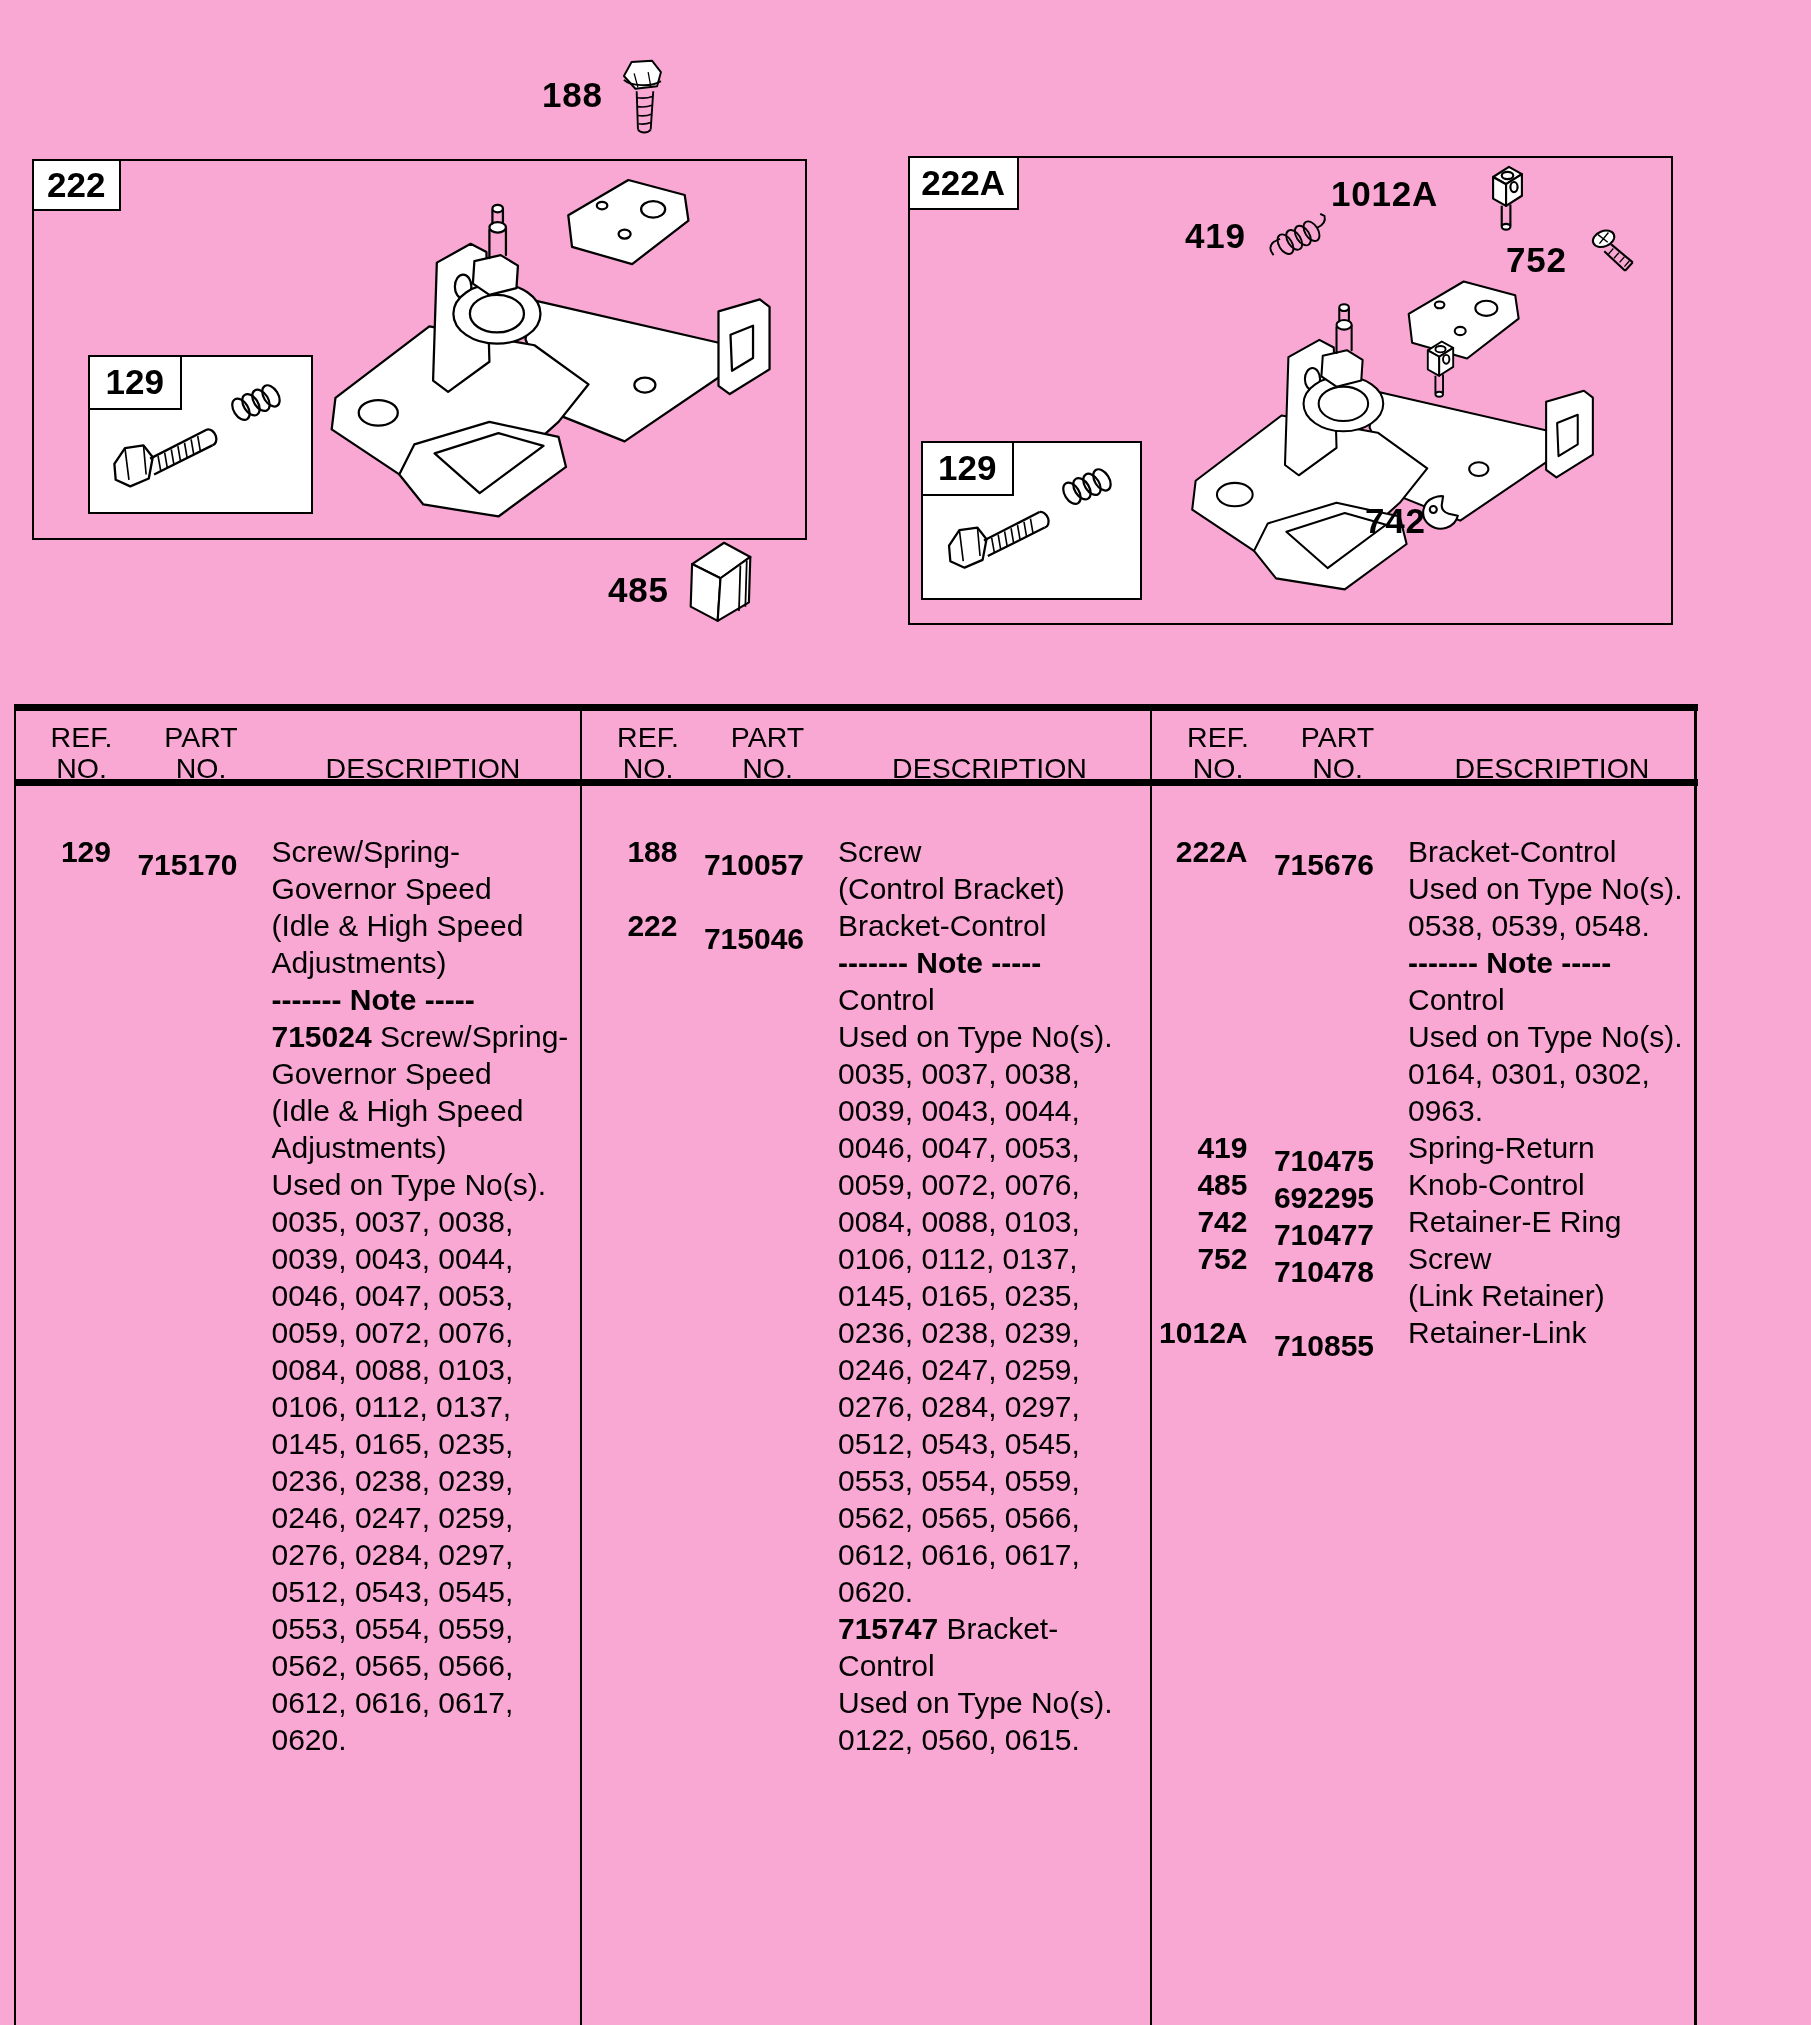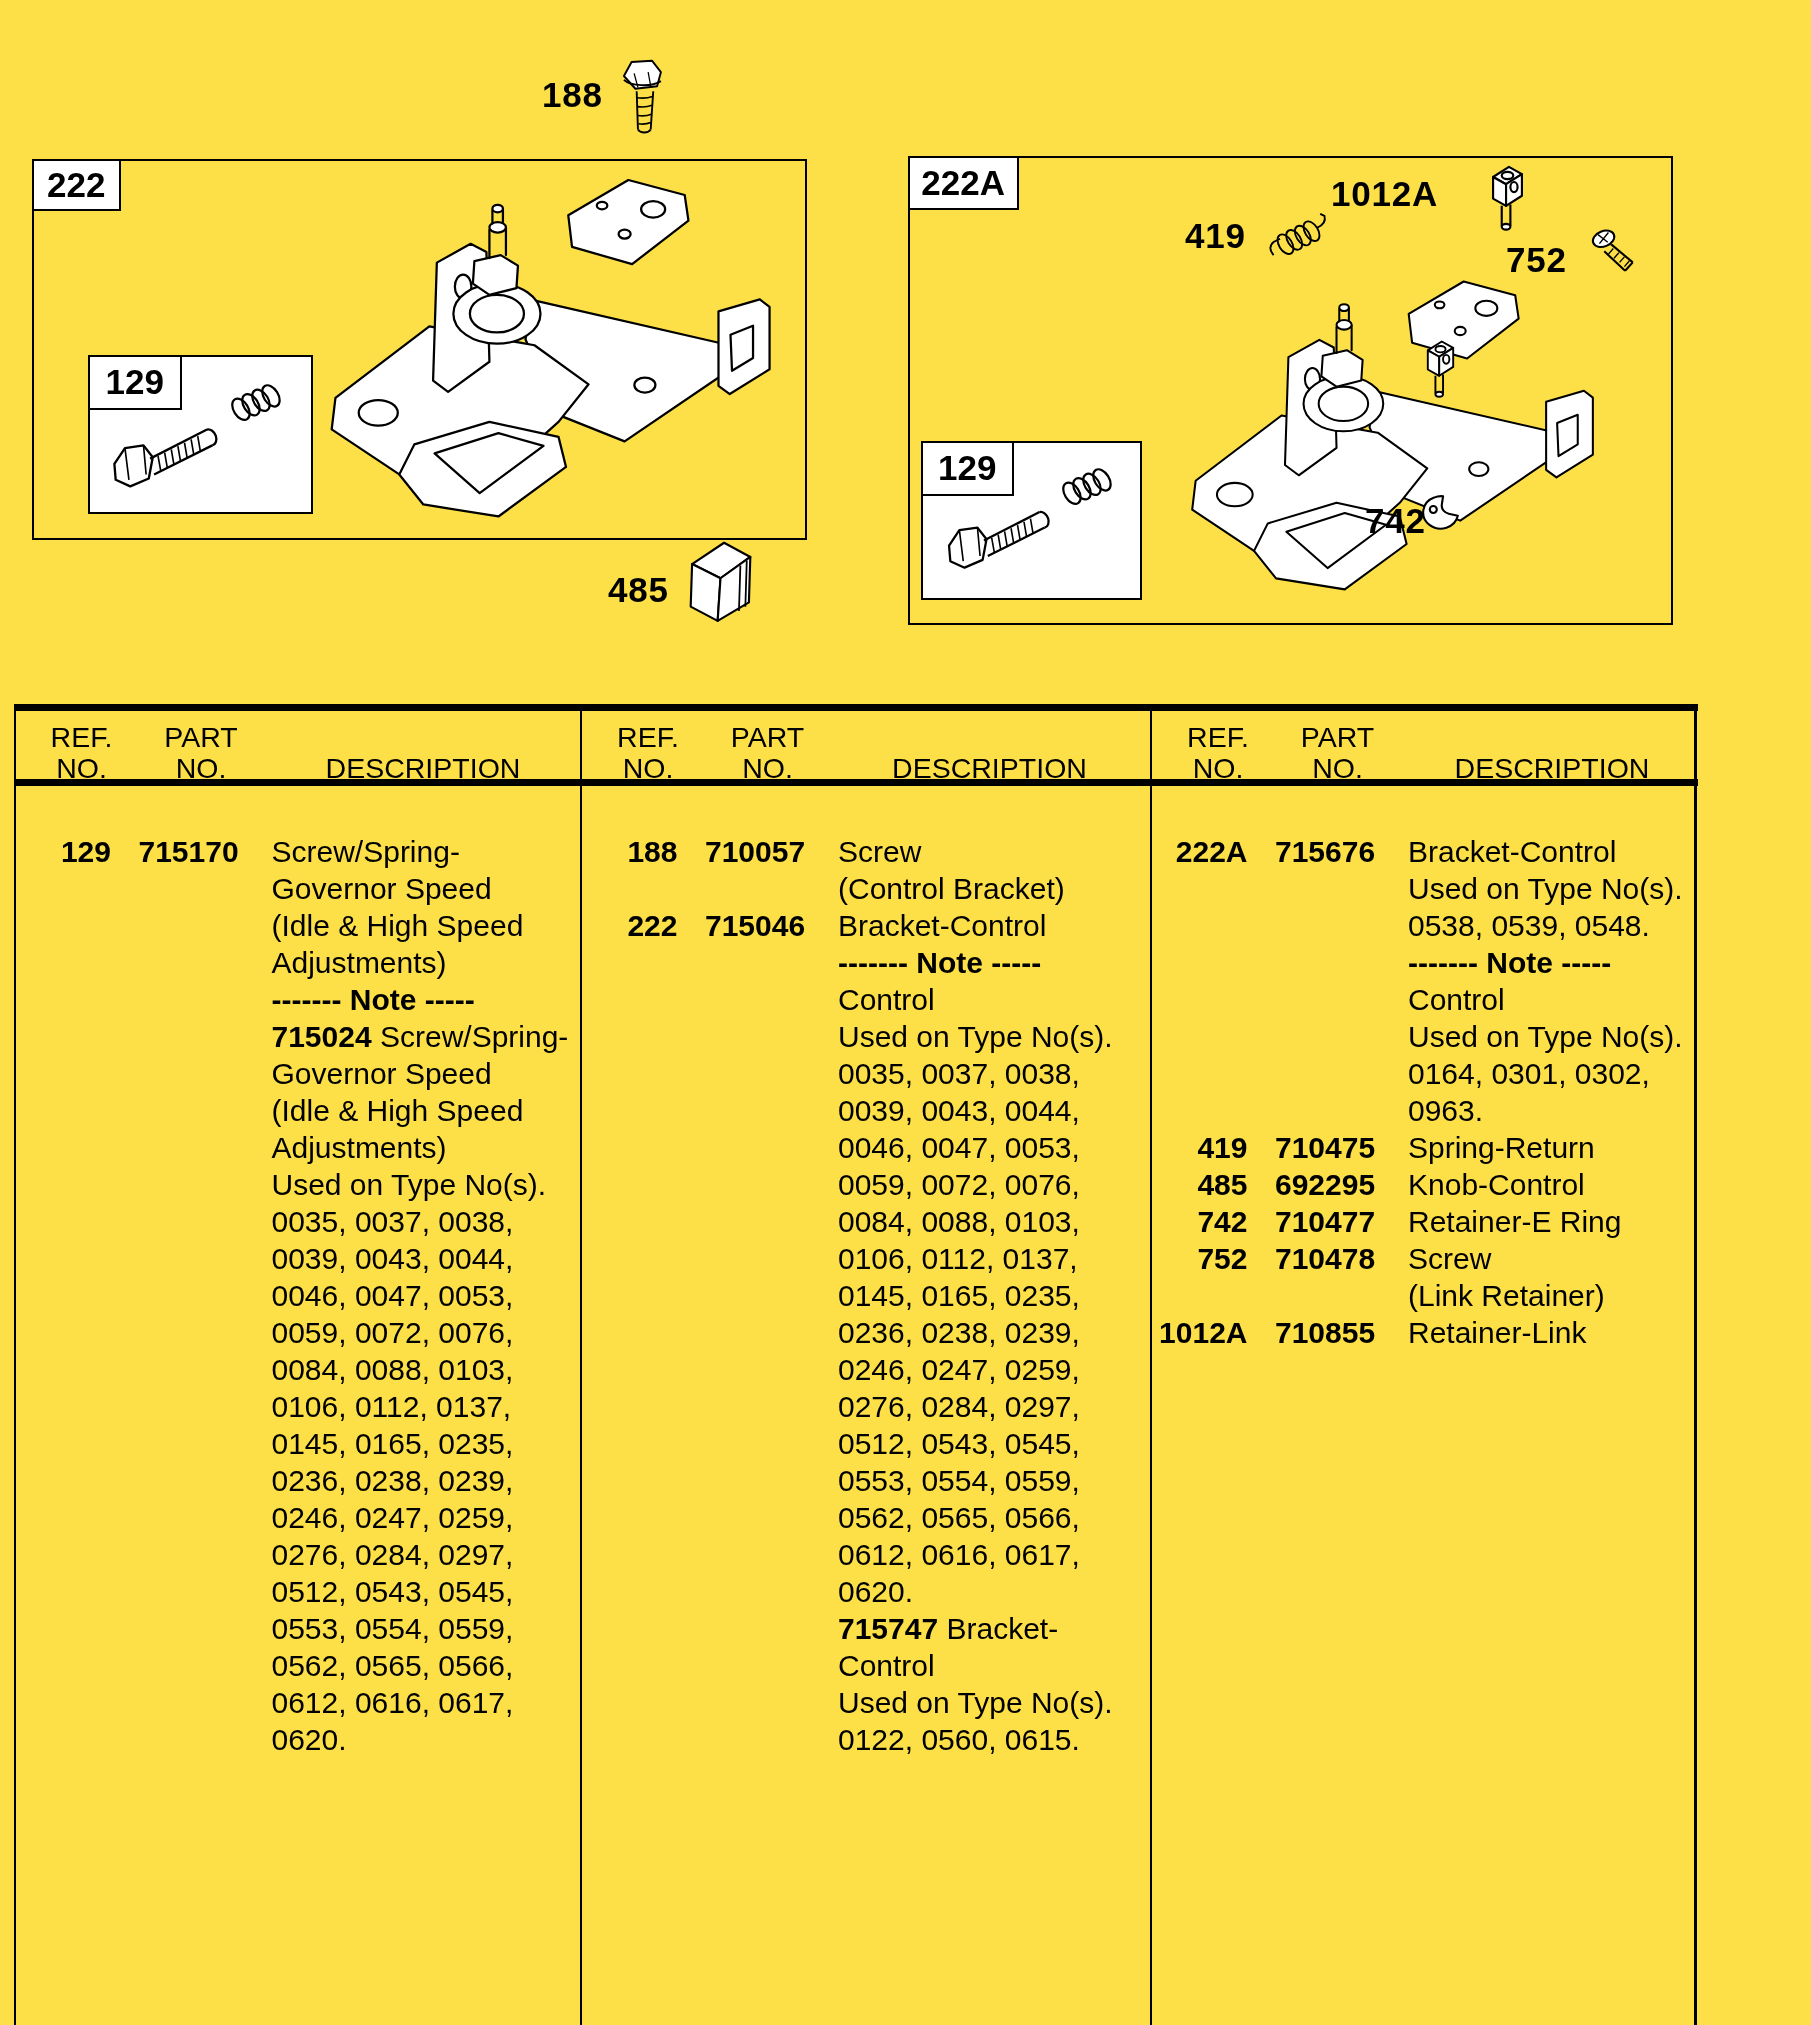--- a/index.html
+++ b/index.html
@@ -1,34 +1,34 @@
 <!DOCTYPE html>
 <html style="font-size:12px"><head>
 <meta charset="utf-8">
 <style>
   html,body{margin:0;padding:0;background:#888;}
-  #page{position:relative;width:1811px;height:2025px;background:#fde047;color:#000;
+  #page{position:relative;width:1811px;height:2025px;background:#f9a8d4;color:#000;
         font-family:"Liberation Sans", sans-serif;overflow:hidden;}
   
   .plabel{position:absolute;font-weight:bold;font-size:35px;letter-spacing:0.8px;white-space:nowrap;}
   
   .cbox{position:absolute;border:2.3px solid #000;background:transparent;}
   .corner{position:absolute;left:-2.3px;top:-2.3px;border:2.3px solid #000;background:#fff;
           display:flex;align-items:center;justify-content:center;font-weight:bold;font-size:35px;}
   
   .hline{position:absolute;background:#000;height:6.8px;}
   .vline{position:absolute;background:#000;width:2.3px;}
   
   .tcol{position:absolute;top:704px;height:1322px;padding-left:7px;}
   .thead{position:absolute;font-size:28.5px;white-space:nowrap;}
   .th-c{text-align:center;}
   .rows{position:absolute;left:0;top:131px;right:0;}
   .tline{position:relative;height:37px;font-size:30px;white-space:nowrap;}
   .tline .ref{position:absolute;left:7.5px;width:90px;text-align:right;font-weight:bold;}
-  .tline .part{position:absolute;left:125px;width:116px;text-align:left;font-weight:bold;}
+  .tline .part{position:absolute;left:108px;width:116px;text-align:right;font-weight:bold;margin-top:13px;}
   .tline .desc{position:absolute;left:258px;}
   .tline .b{font-weight:bold;}
   svg.icon{position:absolute;overflow:visible;}
 </style>
 </head>
 <body>
 
 <div id="page">
 
   <svg width="0" height="0" style="position:absolute">

